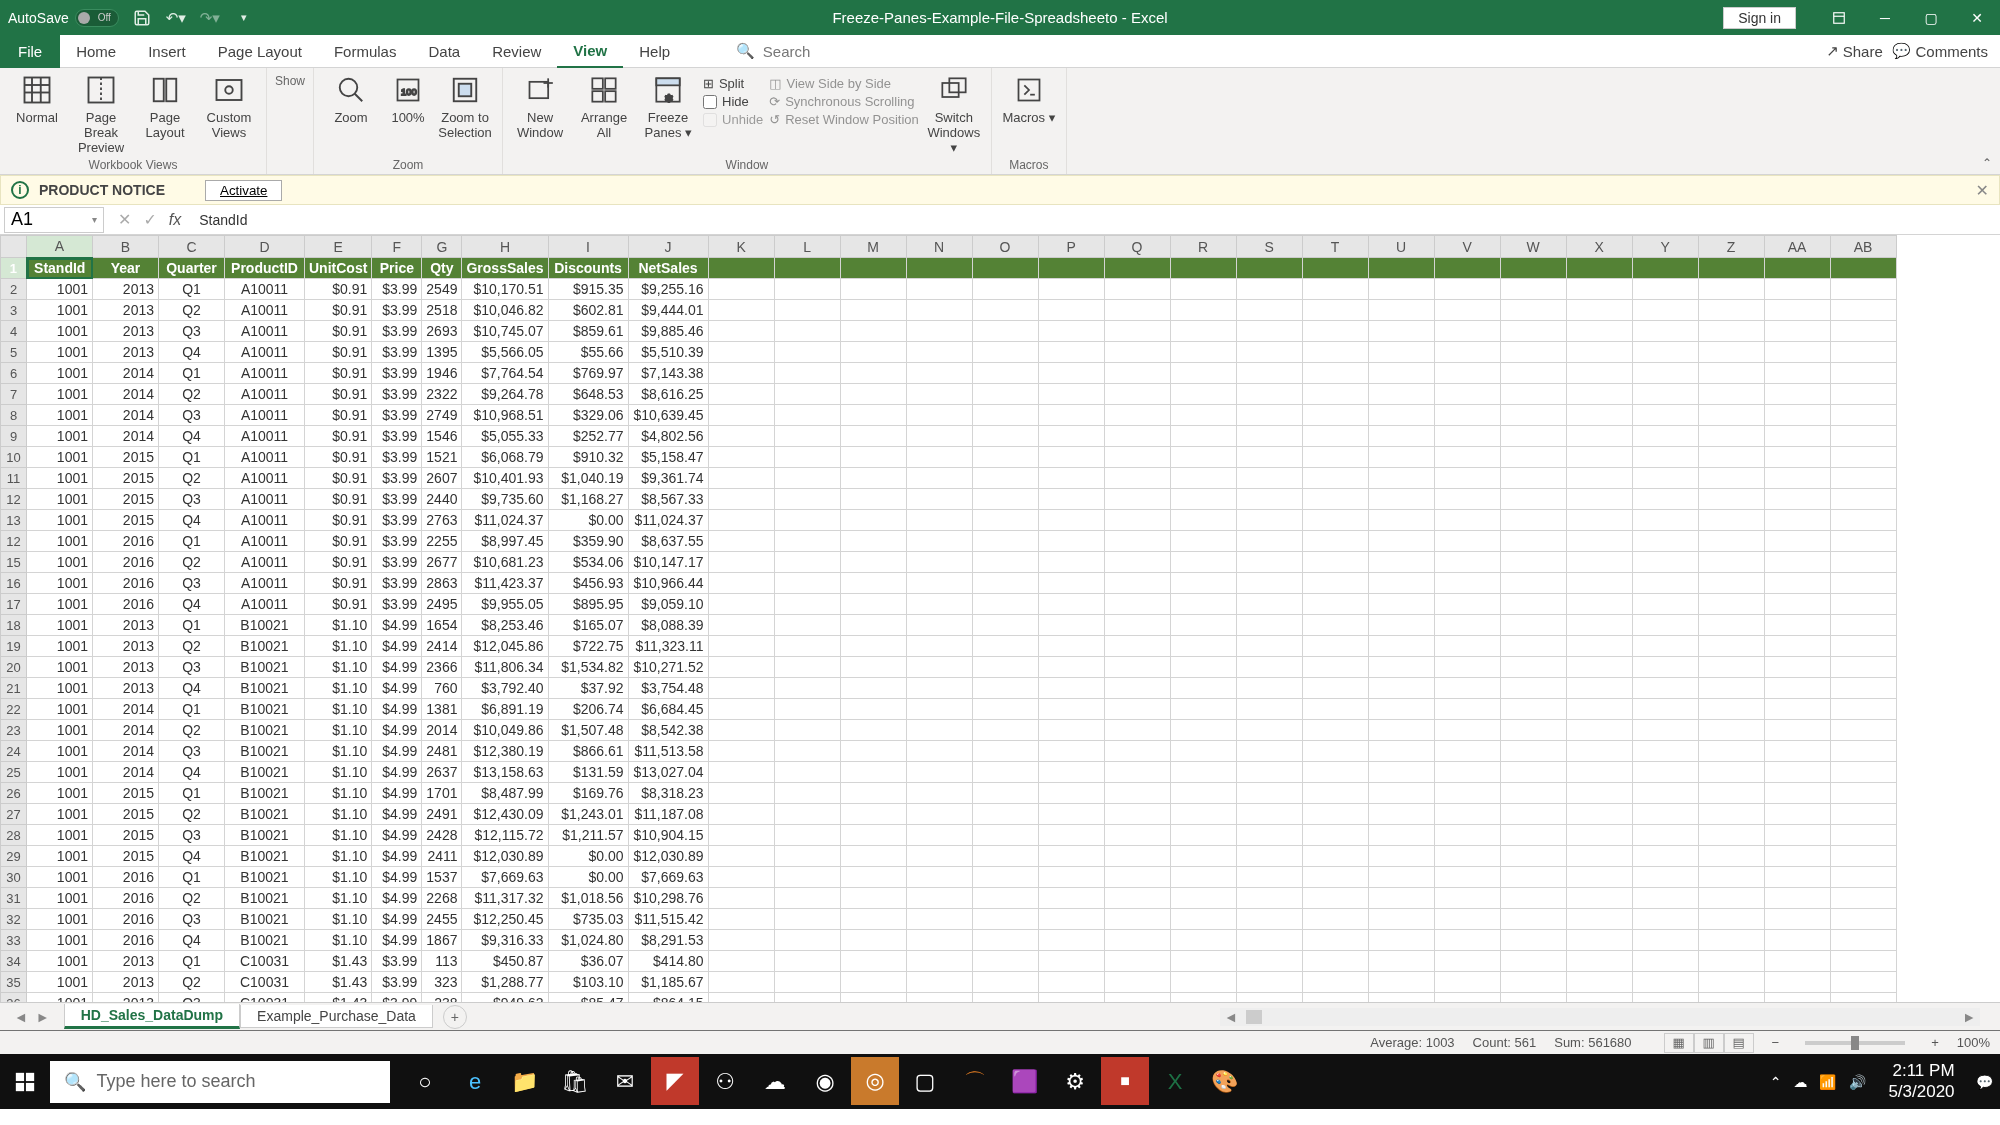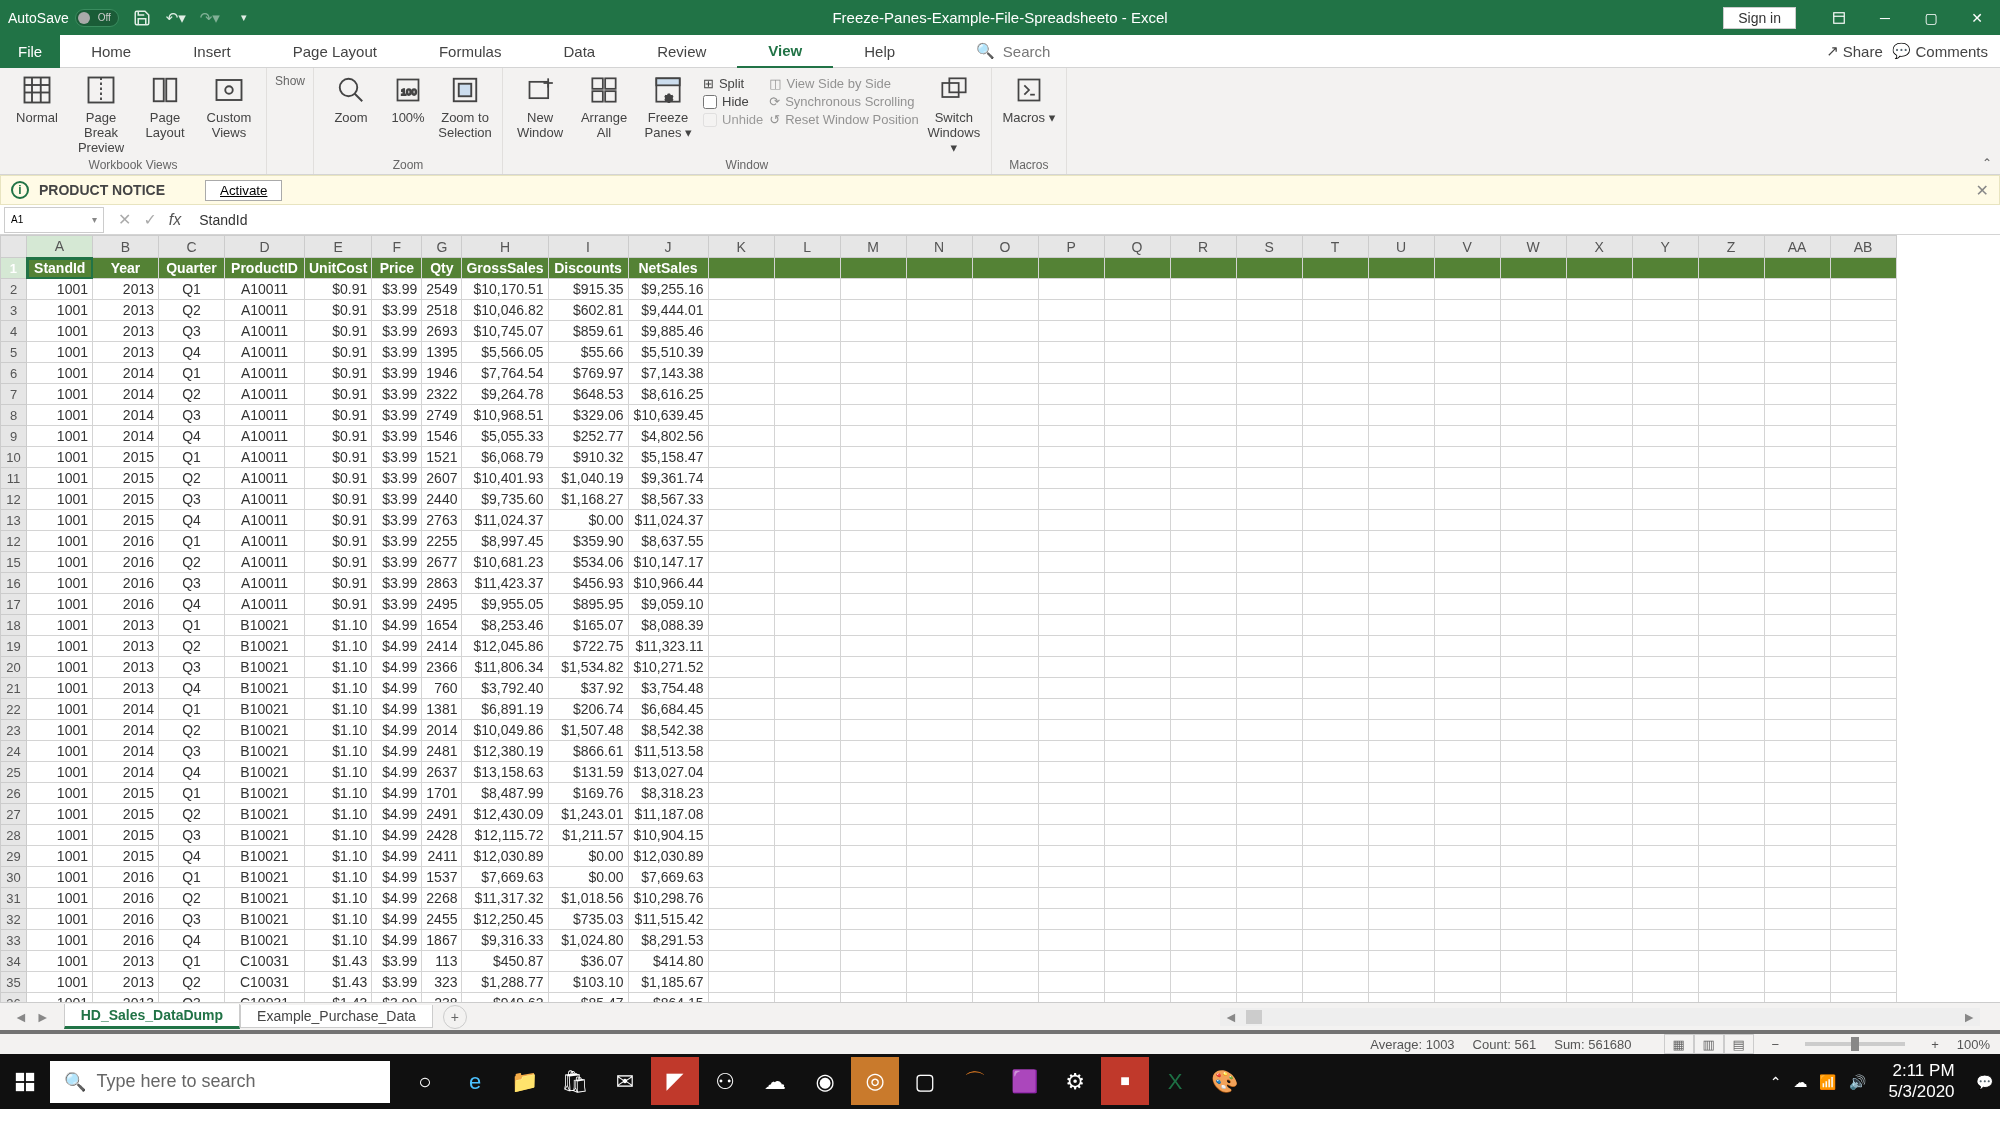--- a/index.html
+++ b/index.html
@@ -13,21 +13,21 @@
 .toggle-off::before { content: ''; width: 12px; height: 12px; background: #aaa; border-radius: 50%; position: absolute; left: 2px; }
 .toggle-off span { margin-left: 18px; }
 .qat-icon { width: 22px; height: 22px; display: flex; align-items: center; justify-content: center; color: #e0eee5; cursor: pointer; }
 .title-center { position: absolute; left: 50%; transform: translateX(-50%); font-size: 15px; }
 .title-bar-right { margin-left: auto; display: flex; align-items: center; gap: 0; }
 .signin-btn { background: #fff; color: #333; padding: 2px 14px; font-size: 14px; margin-right: 20px; border: 1px solid #ccc; cursor: pointer; }
 .win-btn { width: 46px; height: 35px; display: flex; align-items: center; justify-content: center; color: #fff; cursor: pointer; font-size: 14px; }
 
 
 .menu-tabs { background: #fff; height: 33px; display: flex; align-items: center; border-bottom: 1px solid #d4d4d4; font-size: 15px; }
-.menu-tab { padding: 0 31px; height: 33px; display: flex; align-items: center; cursor: pointer; color: #444; }
+.menu-tab { padding: 0 16px; height: 33px; display: flex; align-items: center; cursor: pointer; color: #444; }
 .menu-tab.file { background: #217346; color: #fff; padding: 0 18px; }
 .menu-tab.active { border-bottom: 2px solid #217346; color: #217346; font-weight: 600; }
 .search-area { margin-left: 50px; display: flex; align-items: center; color: #777; gap: 8px; }
 .menu-right { margin-left: auto; display: flex; gap: 10px; padding-right: 12px; }
 .menu-right-btn { display: flex; align-items: center; gap: 4px; color: #444; cursor: pointer; }
 
 
 .ribbon { background: #f3f2f1; height: 107px; border-bottom: 1px solid #d4d4d4; display: flex; position: relative; }
 .ribbon-group { border-right: 1px solid #e1dfdd; display: flex; flex-direction: column; padding: 4px 8px 0 8px; }
 .ribbon-group-content { flex: 1; display: flex; align-items: flex-start; gap: 6px; }
@@ -41,21 +41,21 @@
 
 
 .notice-bar { background: #fffbe6; border: 1px solid #e8e4c0; height: 30px; display: flex; align-items: center; padding: 0 10px; font-size: 14px; color: #444; gap: 10px; }
 .notice-bar .info-icon { color: #217346; font-weight: bold; border: 2px solid #217346; border-radius: 50%; width: 18px; height: 18px; display: flex; align-items: center; justify-content: center; font-size: 12px; }
 .notice-title { font-weight: 600; }
 .activate-btn { border: 1px solid #aaa; padding: 2px 14px; background: #fff; margin-left: 30px; cursor: pointer; text-decoration: underline; }
 .notice-close { margin-left: auto; cursor: pointer; color: #888; font-size: 16px; }
 
 
 .formula-row { display: flex; height: 30px; border-bottom: 1px solid #d4d4d4; align-items: center; background: #fff; }
-.name-box { width: 100px; height: 26px; border: 1px solid #ccc; margin: 0 4px; padding: 0 6px; display: flex; align-items: center; font-size: 10px; background: #fff; position: relative; }
+.name-box { width: 100px; height: 26px; border: 1px solid #ccc; margin: 0 4px; padding: 0 6px; display: flex; align-items: center; font-size: 18px; background: #fff; position: relative; }
 .name-box::after { content: '▾'; position: absolute; right: 6px; color: #888; font-size: 10px; }
 .fx-area { display: flex; align-items: center; gap: 12px; padding: 0 10px; color: #aaa; }
 .fx-label { font-style: italic; color: #555; }
 .formula-input { flex: 1; padding: 0 8px; font-size: 14px; color: #333; }
 
 
 .grid-wrap { position: relative; height: 767px; overflow: hidden; background: #fff; }
 table { border-collapse: collapse; table-layout: fixed; }
 .col-header th { background: #e6e6e6; border: 1px solid #ccc; font-weight: normal; font-size: 14px; color: #555; height: 22px; text-align: center; position: relative; }
 .col-header th.active-col { background: #d5e8d4; border-bottom: 2px solid #217346; }
@@ -71,21 +71,21 @@
 
 .sheet-tabs-row { height: 28px; background: #f3f2f1; border-top: 1px solid #ccc; display: flex; align-items: center; font-size: 14px; position: relative; }
 .sheet-nav { display: flex; gap: 8px; padding: 0 14px; color: #888; }
 .sheet-tab { padding: 3px 16px; border: 1px solid #ccc; border-top: none; background: #fff; cursor: pointer; color: #444; }
 .sheet-tab.active { background: #fff; border-bottom: 3px solid #217346; color: #217346; font-weight: 600; }
 .add-sheet { width: 24px; height: 24px; border: 1px solid #ccc; border-radius: 50%; display: flex; align-items: center; justify-content: center; margin-left: 10px; color: #666; cursor: pointer; }
 .hscroll-mini { position: absolute; right: 20px; width: 760px; height: 18px; background: #eee; display: flex; align-items: center; }
 .hscroll-mini .thumb { width: 16px; height: 14px; background: #ccc; margin-left: 4px; }
 
 
-.status-bar { height: 24px; background: #f3f2f1; border-top: 4px solid #737373; display: flex; align-items: center; font-size: 13px; color: #555; padding: 0 10px; }
+.status-bar { height: 24px; background: #f3f2f1; border-top: 1px solid #737373; display: flex; align-items: center; font-size: 13px; color: #555; padding: 0 10px; }
 .status-stats { margin-left: auto; display: flex; gap: 18px; align-items: center; }
 .view-btns { display: flex; gap: 0; margin-left: 14px; }
 .view-btn-s { width: 30px; height: 20px; border: 1px solid #ccc; display: flex; align-items: center; justify-content: center; color: #666; cursor: pointer; }
 .zoom-slider { width: 100px; height: 4px; background: #ccc; position: relative; margin: 0 8px; }
 .zoom-slider .tick { position: absolute; left: 50%; width: 1px; height: 8px; background: #888; top: -2px; }
 .zoom-slider .handle { position: absolute; left: 50%; width: 8px; height: 14px; background: #888; top: -5px; transform: translateX(-50%); }
 
 
 .taskbar { height: 55px; background: #101010; display: flex; align-items: center; color: #fff; }
 .tb-start { width: 50px; height: 55px; display: flex; align-items: center; justify-content: center; cursor: pointer; }

